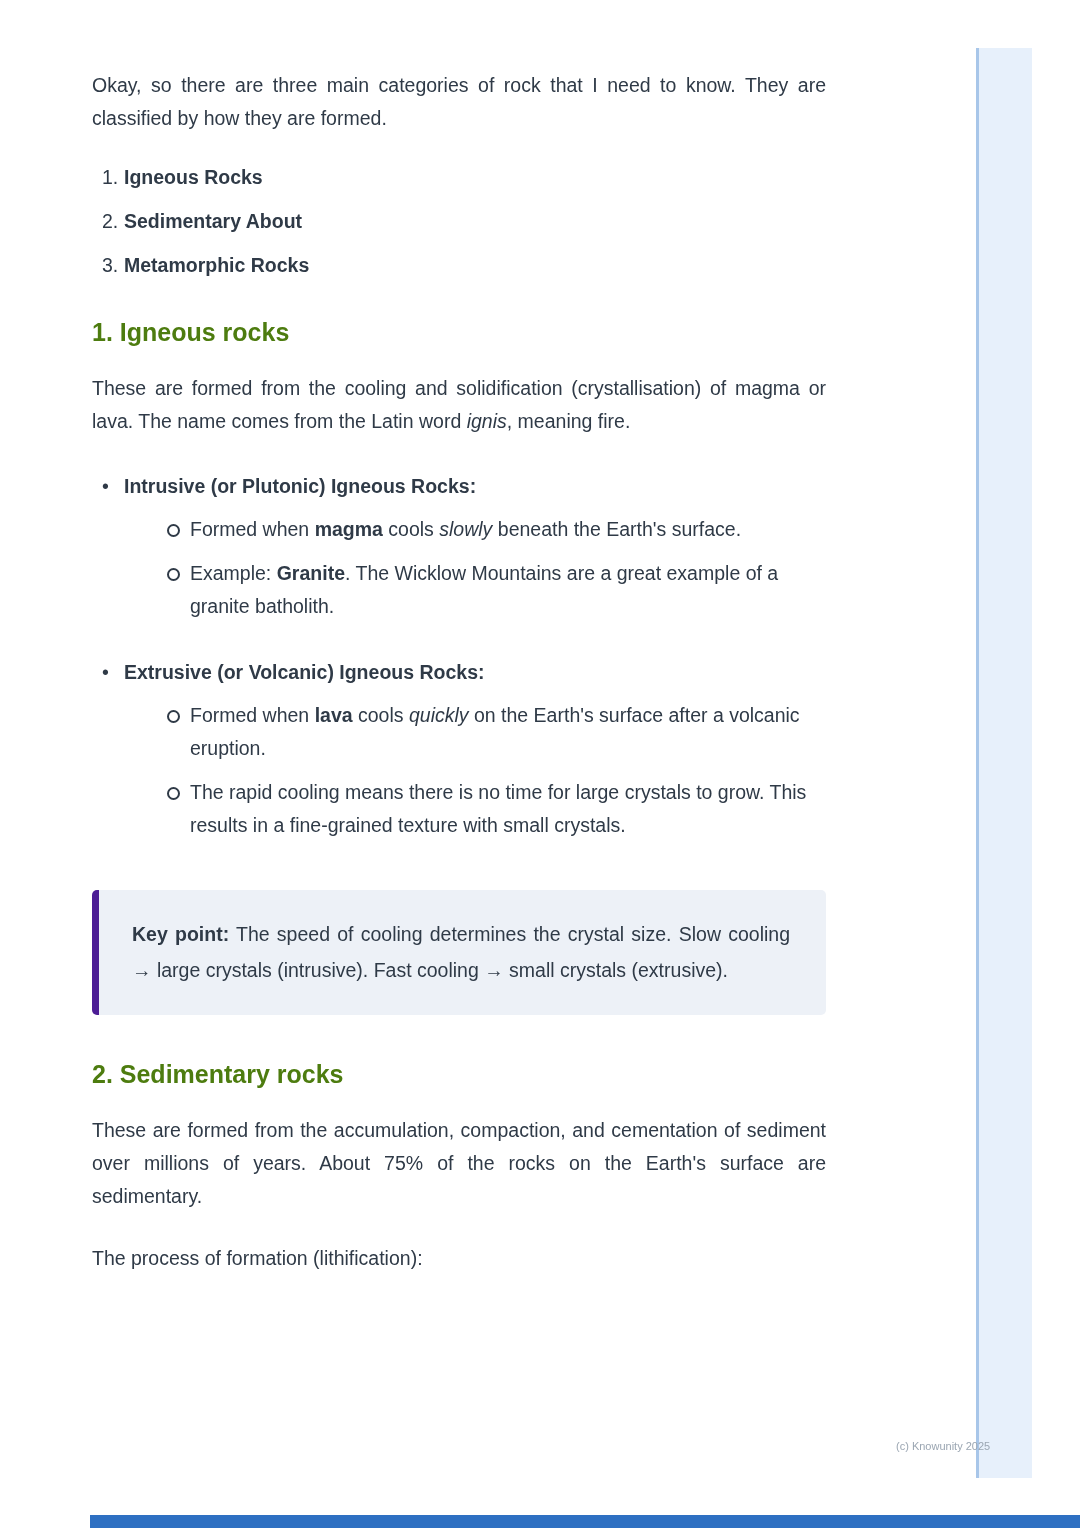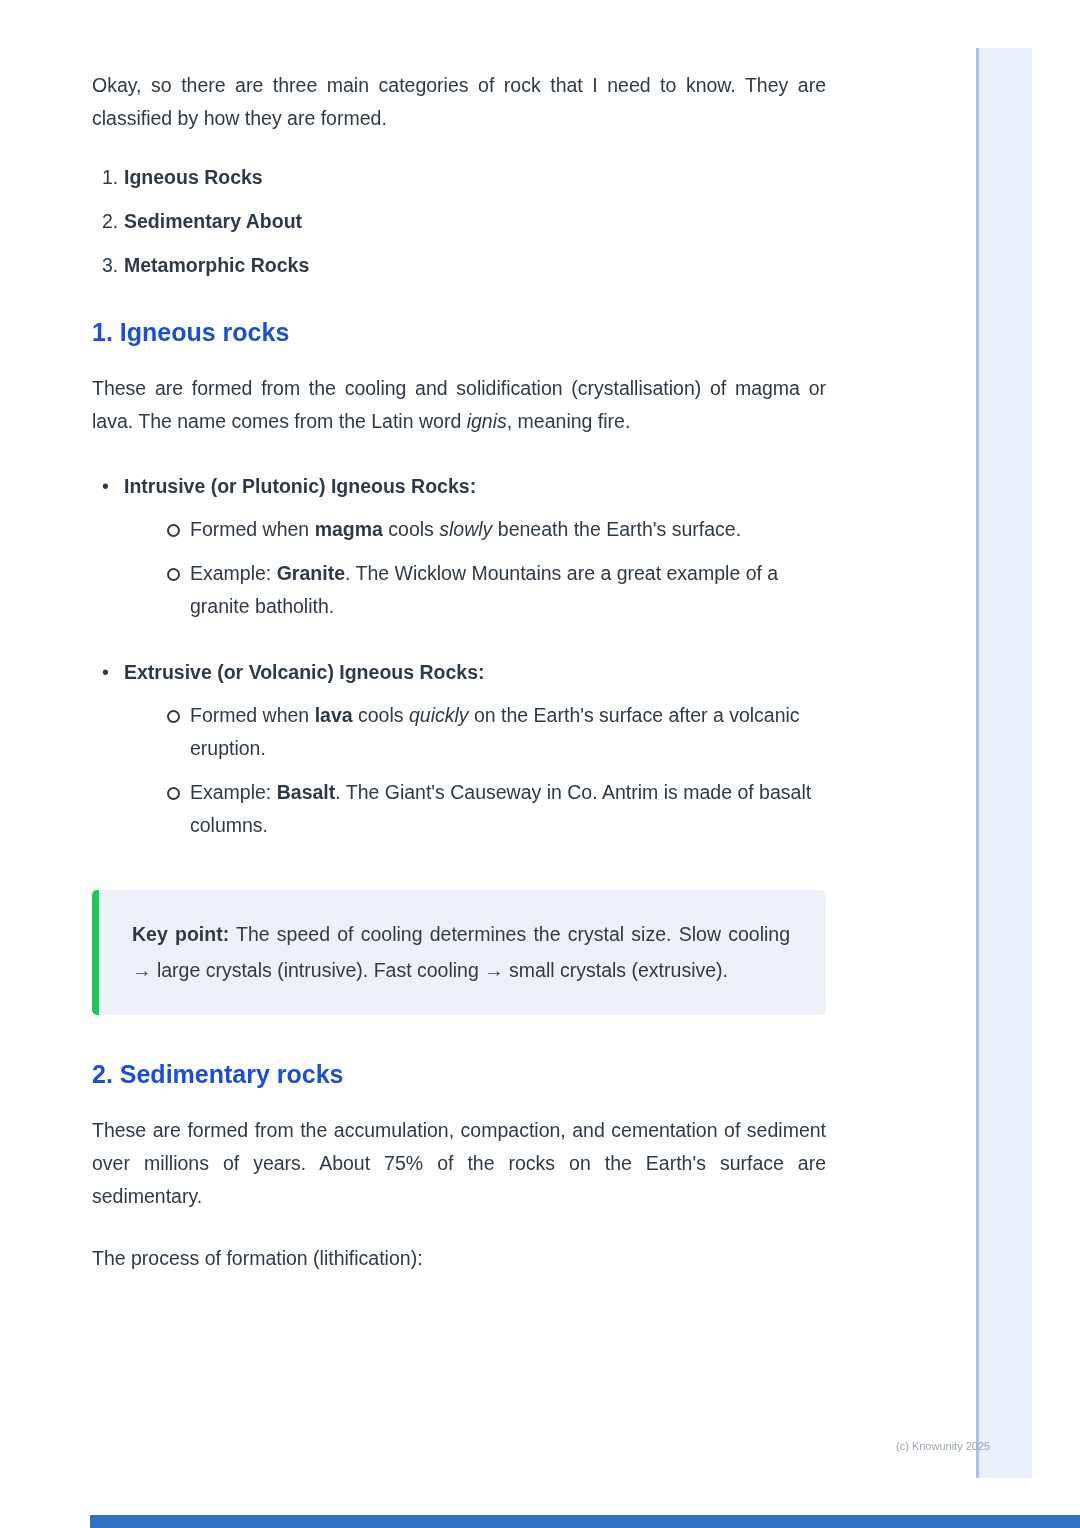--- a/index.html
+++ b/index.html
@@ -29,21 +29,21 @@
     margin-bottom:11px;
     font-size:19.5px;
     line-height:33px;
   }
   .rock-list .num { width:22px; margin-left:10px; flex:none; }
   .rock-list .lbl { font-weight:bold; }
   .section-heading {
     margin:35px 0 0 0;
     font-size:25px;
     font-weight:bold;
-    color:#1d4ed8;
+    color:#4d7c0f;
     line-height:30px;
   }
   .after-heading { margin-top:25px; }
   .spaced { margin-top:29px; }
   .bullets { margin-top:32px; }
   .b1 {
     display:flex;
     margin-left:10px;
     font-size:19.5px;
     line-height:33px;
@@ -65,21 +65,21 @@
     border-radius:50%;
     margin:11px 10px 0 0;
     flex:none;
   }
   .b2 .txt { flex:1; }
   .bold { font-weight:bold; }
   .ital { font-style:italic; }
   .keypoint {
     margin-top:37px;
     background:#edf1f7;
-    border-left:7px solid #22c55e;
+    border-left:7px solid #4c1d95;
     border-radius:5px;
     padding:26px 36px 27px 33px;
     font-size:19.5px;
     line-height:36px;
     text-align:justify;
     box-sizing:border-box;
   }
   .sed-heading { margin-top:44px; }
   .footer-note {
     position:absolute;
@@ -156,21 +156,21 @@
       <span class="dot">•</span>
       <div style="flex:1;">
         <div class="b1-title">Extrusive (or Volcanic) Igneous Rocks:</div>
         <div class="sub">
           <div class="b2">
             <span class="ring"></span>
             <span class="txt"><span>Formed when </span><span class="bold">lava</span><span> cools </span><span class="ital">quickly</span><span> on the Earth's surface after a volcanic eruption.</span></span>
           </div>
           <div class="b2">
             <span class="ring"></span>
-            <span class="txt"><span>Example: </span><span class="bold">Basalt</span><span>. The Giant's Causeway in Co. Antrim is made of basalt columns.</span></span>
+            <span class="txt"><span>The rapid cooling means there is no time for large crystals to grow. This results in a fine-grained texture with small crystals.</span></span>
           </div>
         </div>
       </div>
     </div>
 
   </div>
 
   <div class="keypoint">
     <span class="bold">Key point:</span><span> The speed of cooling determines the crystal size. Slow cooling → large crystals (intrusive). Fast cooling → small crystals (extrusive).</span>
   </div>

